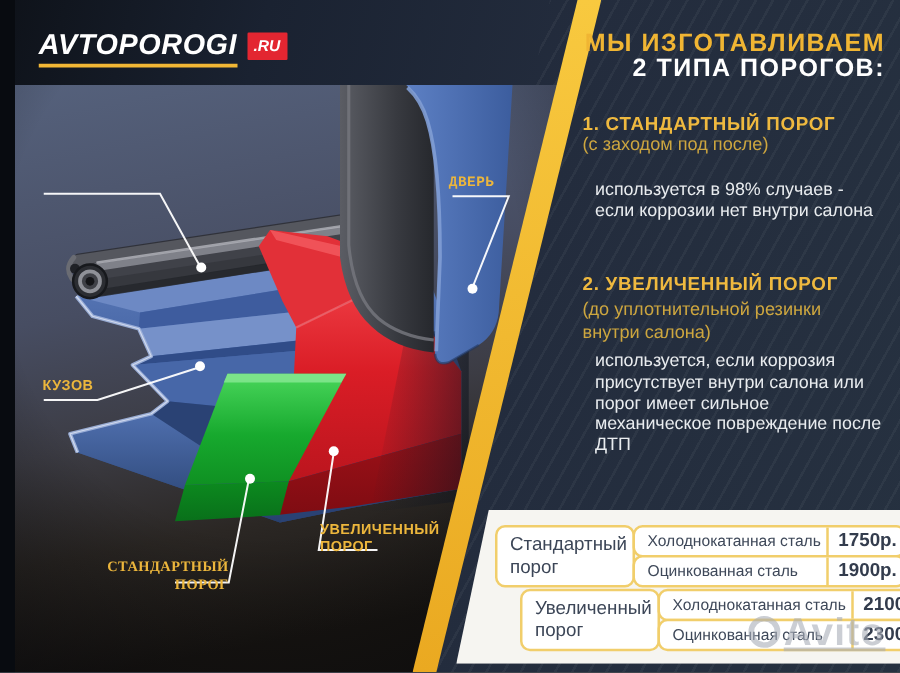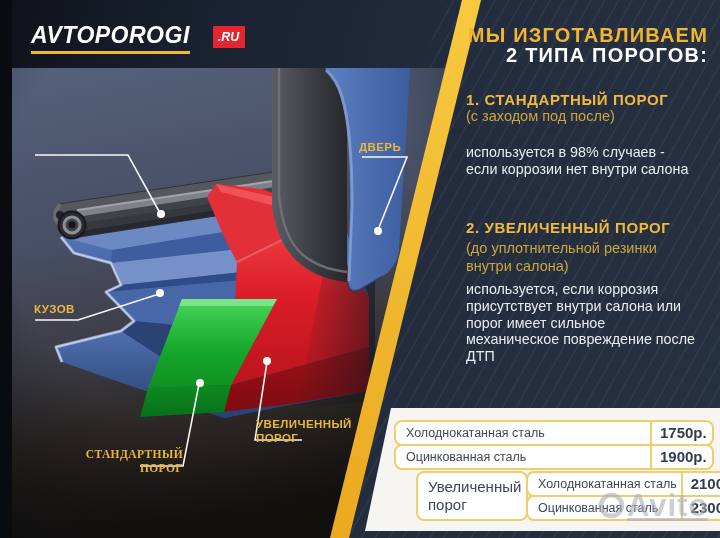--- a/index.html
+++ b/index.html
@@ -13,34 +13,34 @@
   .diagram-svg{position:absolute;left:0;top:0;}
   .stripe{position:absolute;inset:0;background:linear-gradient(180deg,#f8c93f,#eaa921);
           clip-path:polygon(462px 0px,481px 0px,349px 538px,330px 538px);}
   .white-panel{position:absolute;inset:0;background:#f6f5f1;
           clip-path:polygon(391px 408px,720px 408px,720px 531px,365px 531px);}
   
   .logo{position:absolute;left:31px;top:24px;display:flex;align-items:flex-start;}
   .logo-brand{display:inline-block;color:#fff;font:italic 900 23px/1 "Liberation Sans",sans-serif;
           letter-spacing:.5px;border-bottom:3px solid #f2b735;padding-bottom:4px;}
   .logo-tld{background:#e32631;color:#fff;font:italic 900 12.5px/1 "Liberation Sans",sans-serif;
-          padding:5px 6px 4px 5px;margin-left:23px;margin-top:2px;border-radius:1px;}
+          padding:5px 6px 4px 5px;margin-left:8px;margin-top:2px;border-radius:1px;}
   
   .dlabel{position:absolute;color:#ecb63c;font:800 11.5px/14.2px "Liberation Sans",sans-serif;letter-spacing:.4px;}
   .dlabel.right{text-align:right;}
   
   .heading{position:absolute;left:450px;top:25px;width:258px;text-align:right;
            font:800 20px/20px "Liberation Sans",sans-serif;letter-spacing:1.2px;}
   .heading .h1{color:#f0b533;}
   .heading .h2{color:#ffffff;}
   .sec-title{position:absolute;left:466px;width:240px;color:#efb93f;
            font:800 15px/15px "Liberation Sans",sans-serif;letter-spacing:.6px;}
   .sec-sub{position:absolute;left:466px;width:234px;color:#cda63f;
            font:400 14.5px/18px "Liberation Sans",sans-serif;}
-  .sec-body{position:absolute;left:466px;width:234px;color:#e9ecef;
+  .sec-body{position:absolute;left:476px;width:234px;color:#e9ecef;
            font:400 14.3px/16.8px "Liberation Sans",sans-serif;}
   
   .price-table{position:absolute;left:396px;top:420px;width:318px;}
   .pt-group{display:flex;}
   .pt-group.g2{margin-top:1px;padding-left:20px;}
   .pt-label{width:112px;box-sizing:border-box;border:2px solid #f1ce6b;border-radius:8px;
            background:#fff;color:#3c4657;font:400 15px/18px "Liberation Sans",sans-serif;
            padding:5px 6px 4px 10px;}
   .pt-rows{flex:1;margin-left:-2px;display:flex;flex-direction:column;}
   .pt-row{display:flex;height:26px;box-sizing:border-box;border:2px solid #f1ce6b;
@@ -194,21 +194,21 @@
   </svg>
 
   <div class="stripe"></div>
   <div class="white-panel"></div>
 
   <div class="logo">
     <span class="logo-brand">AVTOPOROGI</span>
     <span class="logo-tld">.RU</span>
   </div>
 
-  <div class="dlabel" style="left:359px;top:140px;">ДВЕРЬ</div>
+  <div class="dlabel" style="left:359px;top:140px;font-family:Liberation Mono, monospace;">ДВЕРЬ</div>
   <div class="dlabel" style="left:34px;top:302px;">КУЗОВ</div>
   <div class="dlabel right" style="left:63px;top:447px;width:120px;font-family:Liberation Serif, serif;">
     <div>СТАНДАРТНЫЙ</div>
     <div>ПОРОГ</div>
   </div>
   <div class="dlabel" style="left:256px;top:417px;">
     <div>УВЕЛИЧЕННЫЙ</div>
     <div>ПОРОГ</div>
   </div>
 
@@ -220,20 +220,21 @@
   <div class="sec-title" style="top:92px;">1. СТАНДАРТНЫЙ ПОРОГ</div>
   <div class="sec-sub" style="top:107px;">(с заходом под после)</div>
   <div class="sec-body" style="top:144px;">используется в 98% случаев - если коррозии нет внутри салона</div>
 
   <div class="sec-title" style="top:220px;">2. УВЕЛИЧЕННЫЙ ПОРОГ</div>
   <div class="sec-sub" style="top:239px;">(до уплотнительной резинки внутри салона)</div>
   <div class="sec-body" style="top:281px;">используется, если коррозия присутствует внутри салона или порог имеет сильное механическое повреждение после ДТП</div>
 
   <div class="price-table">
     <div class="pt-group">
+      <div class="pt-label">Стандартный порог</div>
       <div class="pt-rows">
         <div class="pt-row">
           <div class="pt-mat">Холоднокатанная сталь</div>
           <div class="pt-price">1750р.</div>
         </div>
         <div class="pt-row r2">
           <div class="pt-mat">Оцинкованная сталь</div>
           <div class="pt-price">1900р.</div>
         </div>
       </div>

